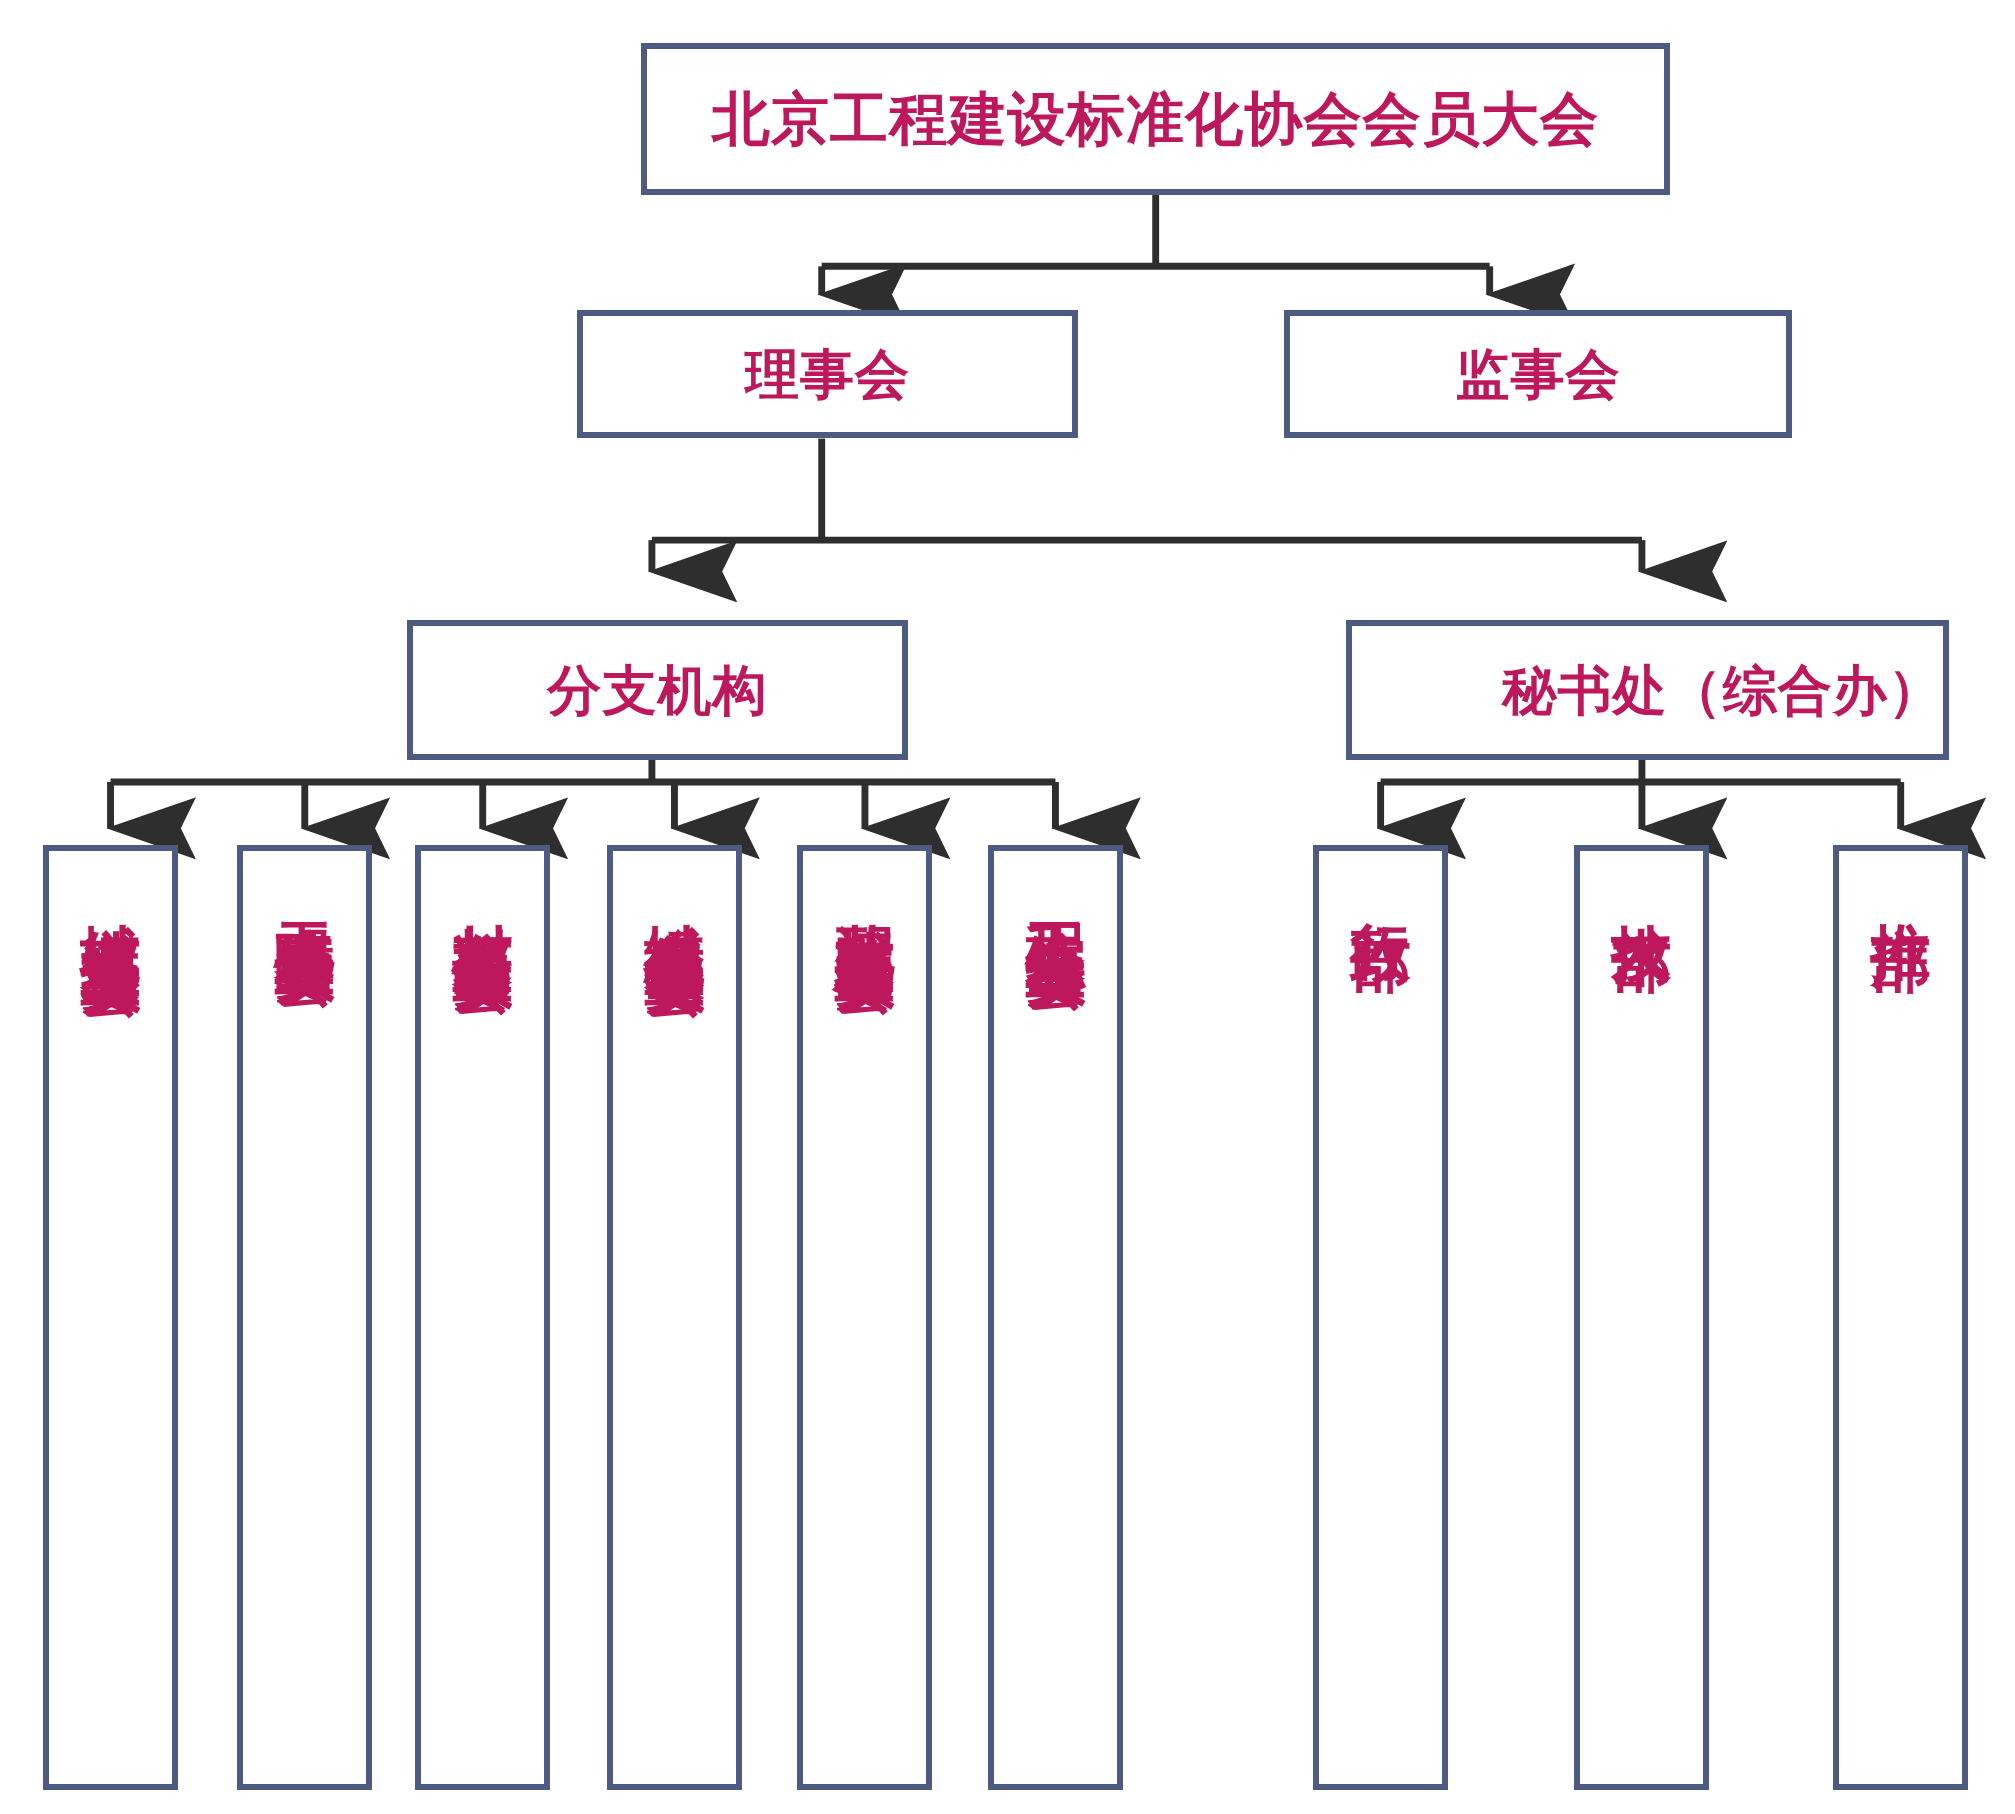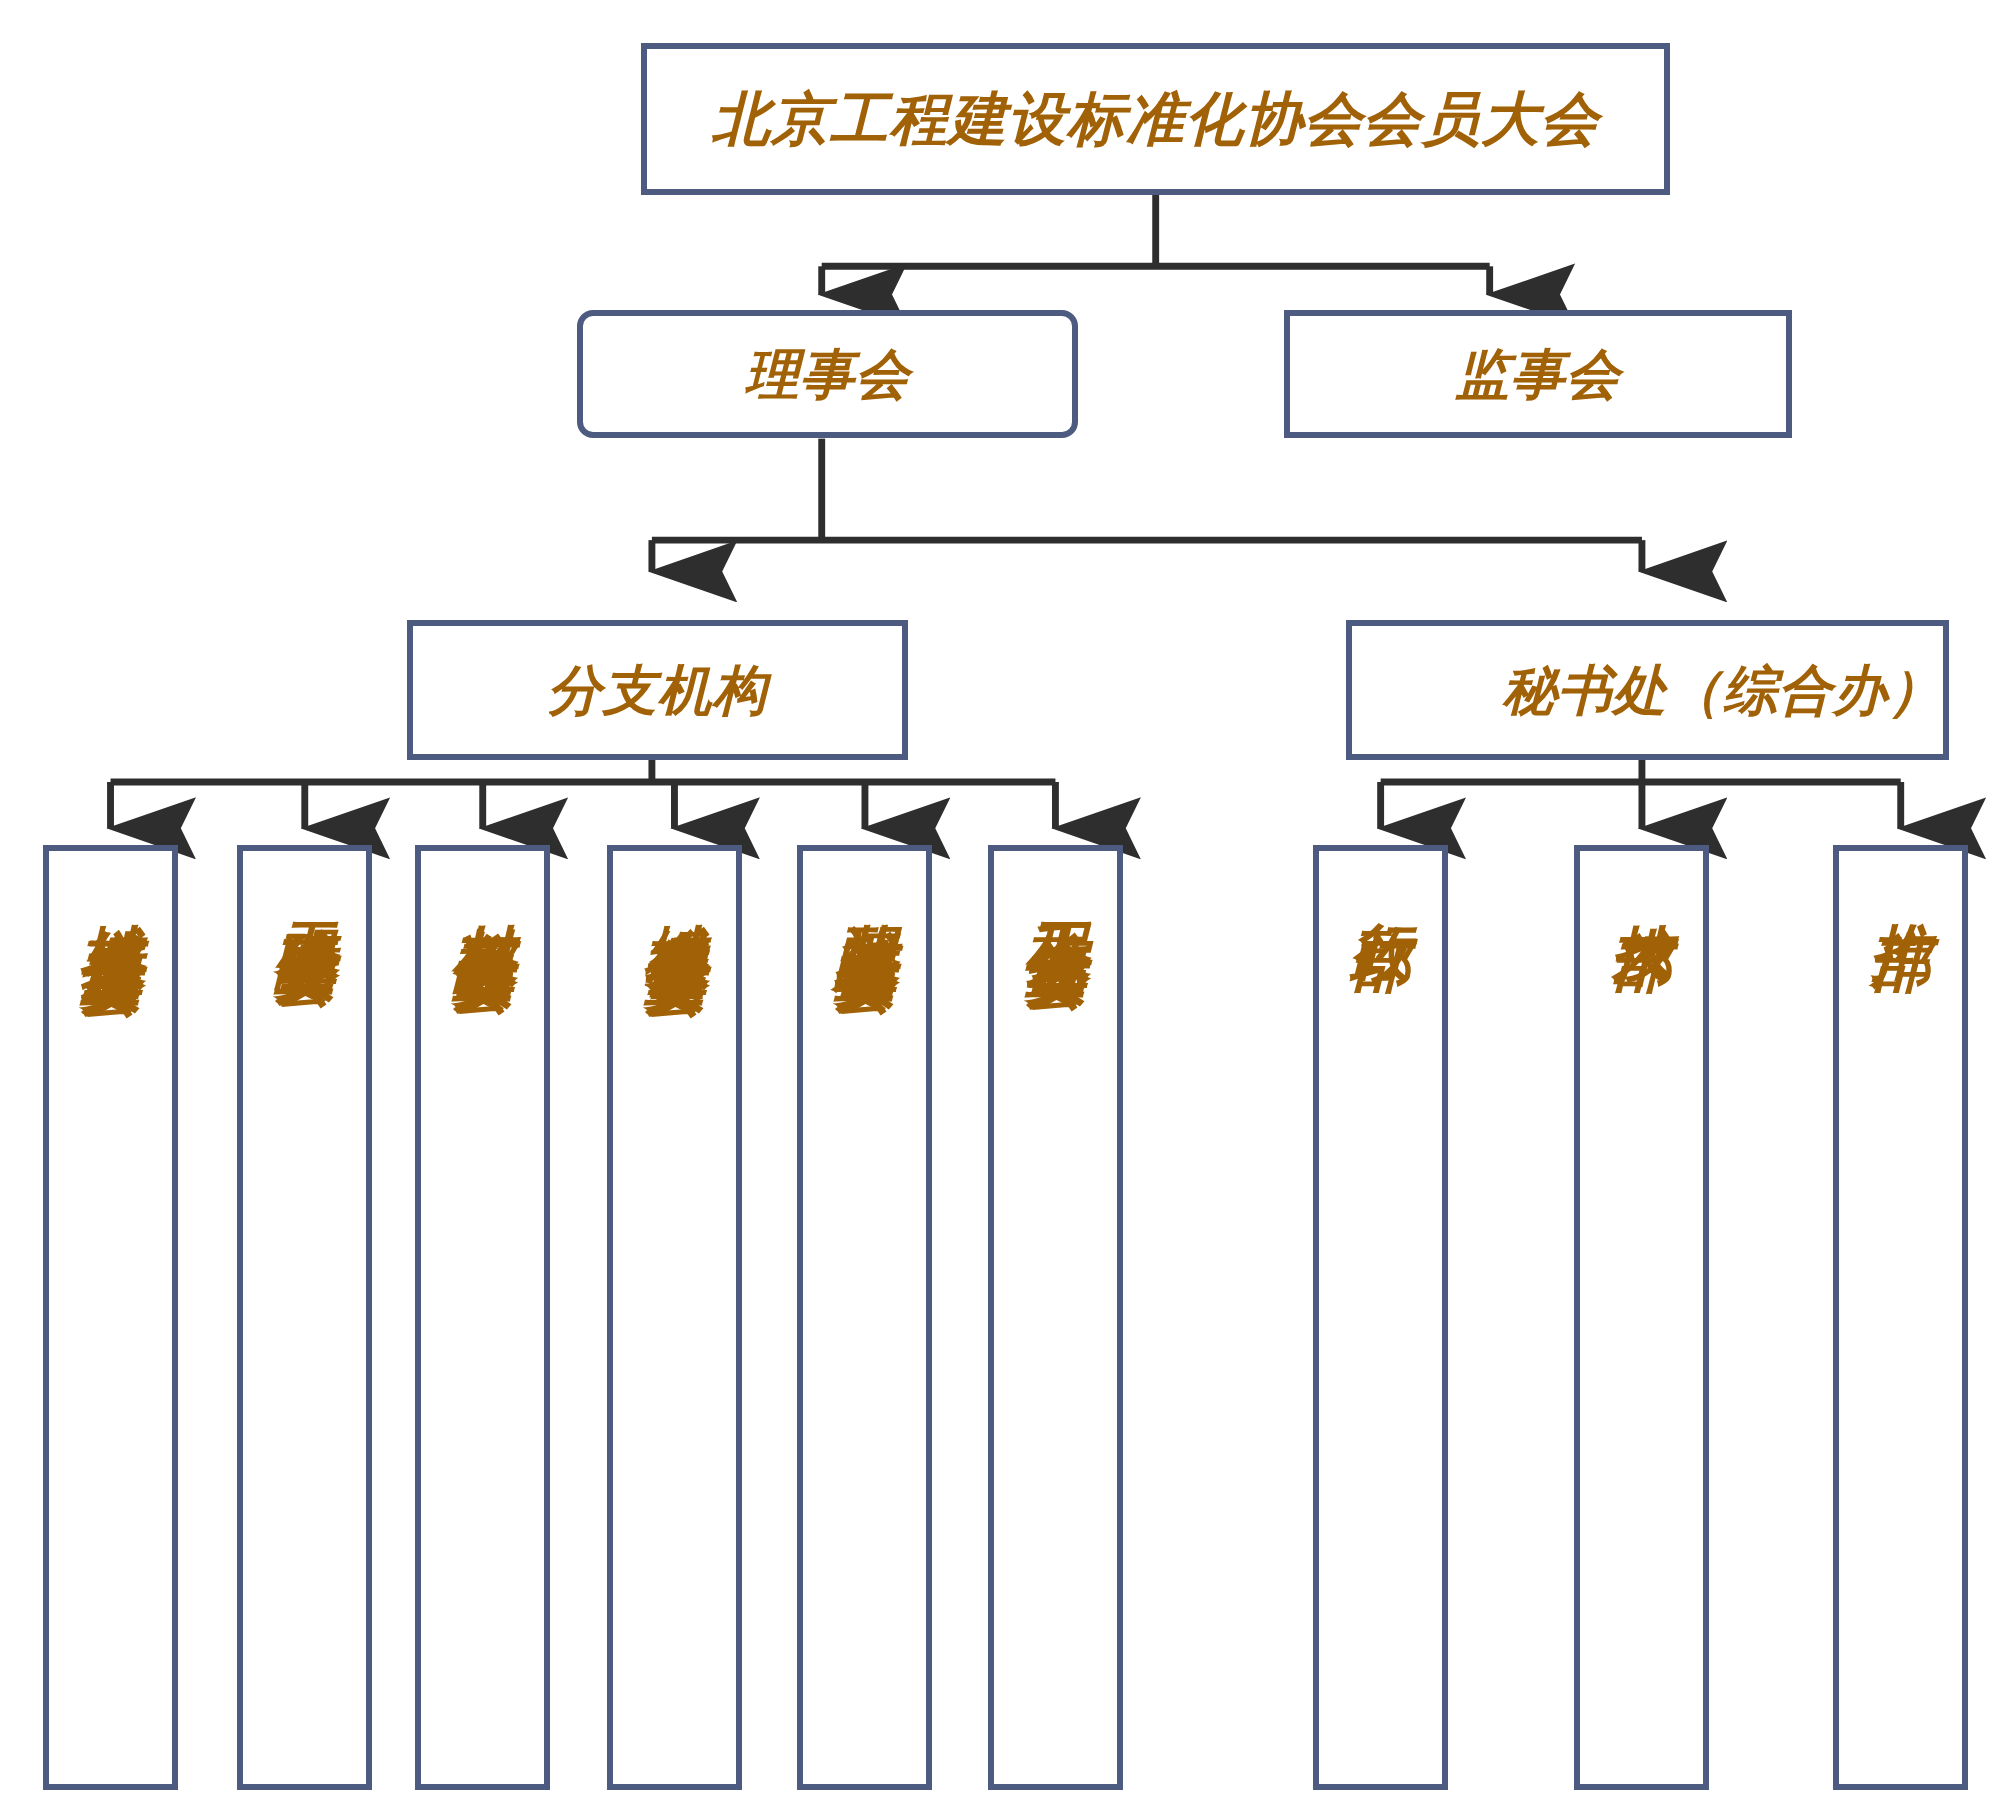--- a/index.html
+++ b/index.html
@@ -32,37 +32,36 @@
     align-items:center;
     justify-content:center;
     color:#000000;
     font-weight:bold;
     letter-spacing:0.02em;
   }
   .node .label{
     display:block;
     text-align:center;
     line-height:1.12;
-    color:#a16207;
-    font-style:italic;
+    color:#be185d;
   }
 
   
   .node.root{
     left:641px; top:43px;
     width:1029px; height:152px;
     font-size:58px;
   }
   
   .node.lvl2{
     top:310px;
     height:128px;
     font-size:54px;
   }
-  .node.board   { left:577px;  width:501px;border-radius:16px; }
+  .node.board   { left:577px;  width:501px; }
   .node.supervisor{ left:1284px; width:508px; }
 
   
   .node.lvl3{
     top:620px;
     height:140px;
     font-size:54px;
   }
   .node.branch   { left:407px;  width:501px; }
   .node.secretariat{ left:1346px; width:603px;justify-content:flex-end; }

